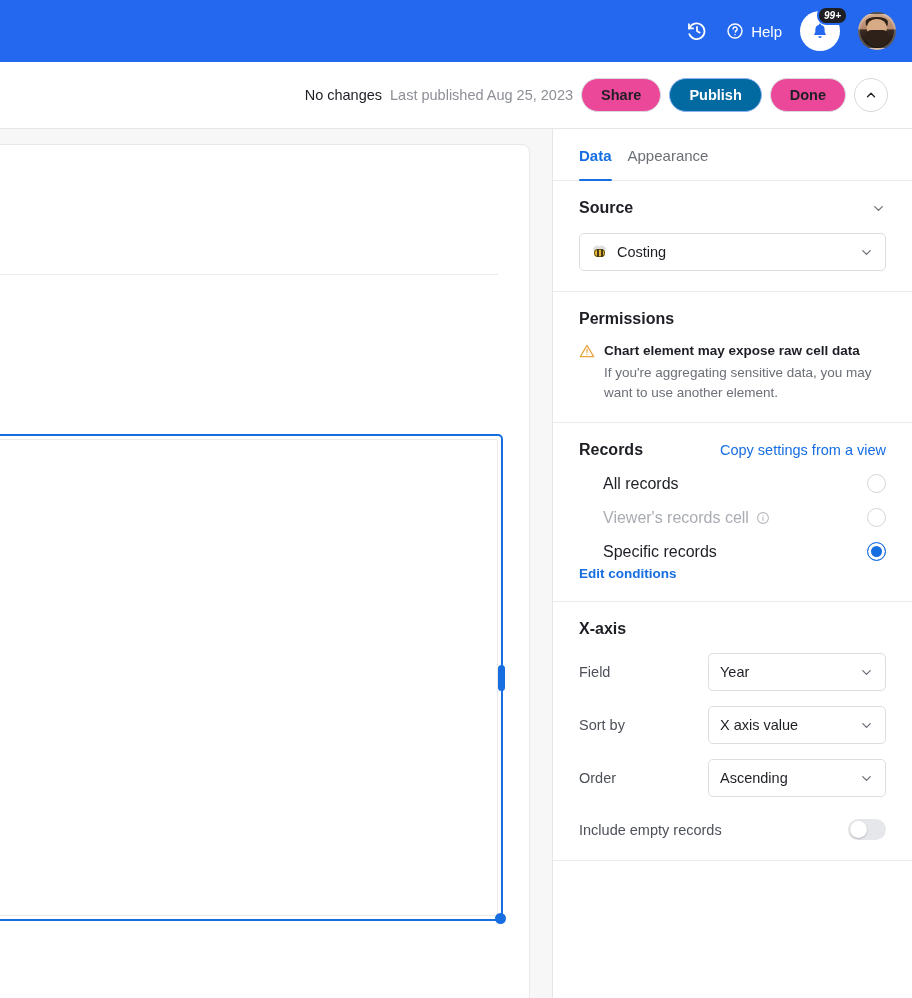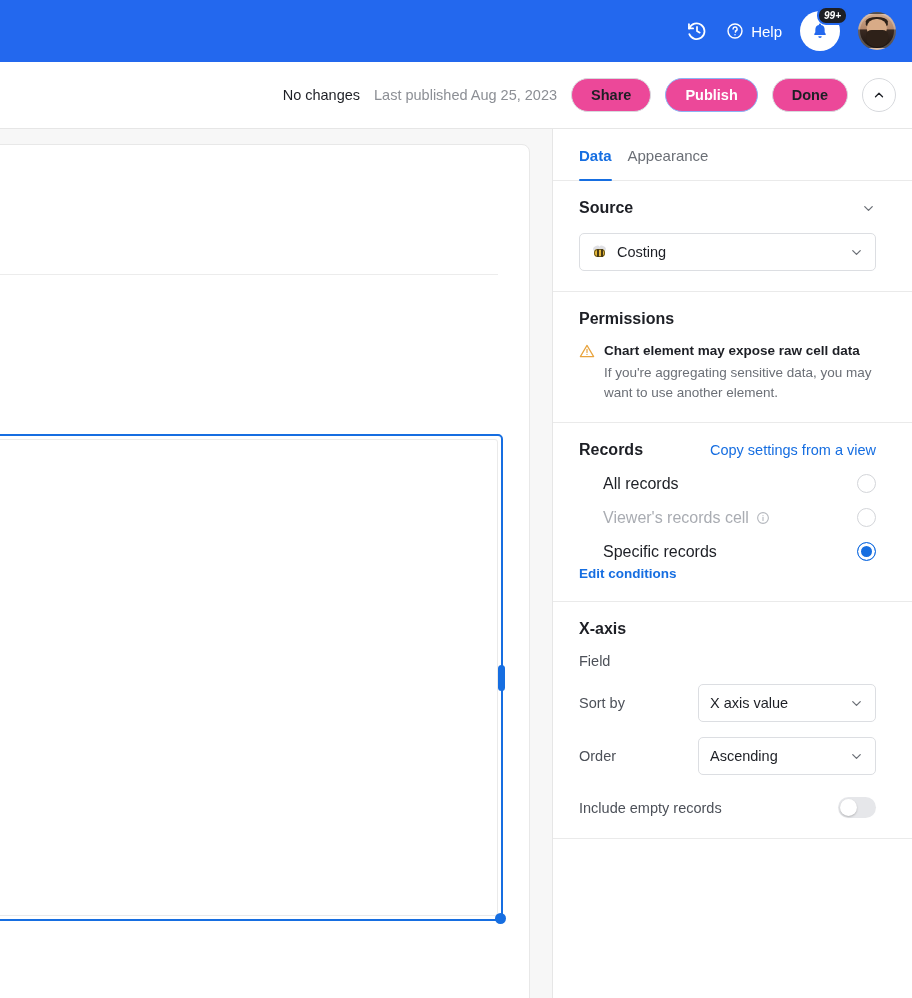--- a/index.html
+++ b/index.html
@@ -57,34 +57,34 @@
     position: absolute; left: 50%; top: 46%; transform: translateX(-50%);
     width: 64%; height: 52%; border-radius: 26% 26% 46% 46%;
     background: #2e2119;
   }
 
   
   .toolbar {
     position: absolute; left: 0; top: 62px; width: 912px; height: 67px;
     background: #fff;
     display: flex; align-items: center; justify-content: flex-end;
-    padding-right: 16px; gap: 14px;
+    padding-right: 24px; gap: 8px;
     border-bottom: 1px solid #e6e6e6;
   }
   .tb-status { font-size: 14.5px; color: #1d1f25; }
   .tb-published { font-size: 14.5px; color: #8c8f95; }
   .btn-pill {
     height: 34px; padding: 0 19px; border-radius: 17px;
     display: flex; align-items: center; justify-content: center;
     font-size: 14.5px; font-weight: 600; cursor: pointer;
     border: 1px solid #d7d9dd; background: #ec4899; color: #1d1f25;
     white-space: nowrap;
   }
   .btn-publish {
-    background: #ec4899; border-color: #8cb4f5; color: #fff;
+    background: #0369a1; border-color: #8cb4f5; color: #fff;
   }
   .btn-round {
     width: 34px; height: 34px; border-radius: 50%;
     border: 1px solid #d7d9dd; background: #fff;
     display: flex; align-items: center; justify-content: center; cursor: pointer;
   }
   .chev-up { width: 14px; height: 14px; color: #1d1f25; display: block; }
 
   
   .canvas {
@@ -169,21 +169,21 @@
   .tab {
     font-size: 15px; color: #6b6f76; padding-bottom: 10px; cursor: pointer;
     position: relative;
   }
   .tab.active { color: #166ee1; font-weight: 600; }
   .tab.active:after {
     content: ""; position: absolute; left: 0; right: 0; bottom: -1px;
     height: 2px; background: #166ee1; border-radius: 2px;
   }
 
-  .sect { padding: 18px 36px 20px 26px; border-bottom: 1px solid #eaeaea; }
+  .sect { padding: 18px 26px 20px 26px; border-bottom: 1px solid #eaeaea; }
   .sect-head {
     display: flex; align-items: center; justify-content: space-between;
   }
   .sect-title { font-size: 16px; font-weight: bold; color: #1d1f25; }
   .chev-sm { width: 15px; height: 15px; color: #6b6f76; display: block; cursor: pointer; }
 
   .select-box {
     margin-top: 16px; height: 38px; border: 1px solid #dcdee2; border-radius: 5px;
     display: flex; align-items: center; padding: 0 11px; gap: 9px; cursor: pointer;
     background: #fff;
@@ -443,20 +443,28 @@
       </div>
 
       <div class="sub-link">Edit conditions</div>
     </div>
 
     <div class="sect">
       <div class="sect-title">X-axis</div>
 
       <div class="field-row">
         <div class="field-label">Field</div>
+        <div class="field-select">
+          <span class="val">Year</span>
+          <span>
+            <svg class="chev-sm" viewBox="0 0 24 24" fill="none" stroke="currentColor" stroke-width="2" stroke-linecap="round" stroke-linejoin="round">
+                <path d="M6 9l6 6 6-6"></path>
+              </svg>
+          </span>
+        </div>
       </div>
 
       <div class="field-row">
         <div class="field-label">Sort by</div>
         <div class="field-select">
           <span class="val">X axis value</span>
           <span>
             <svg class="chev-sm" viewBox="0 0 24 24" fill="none" stroke="currentColor" stroke-width="2" stroke-linecap="round" stroke-linejoin="round">
                 <path d="M6 9l6 6 6-6"></path>
               </svg>

